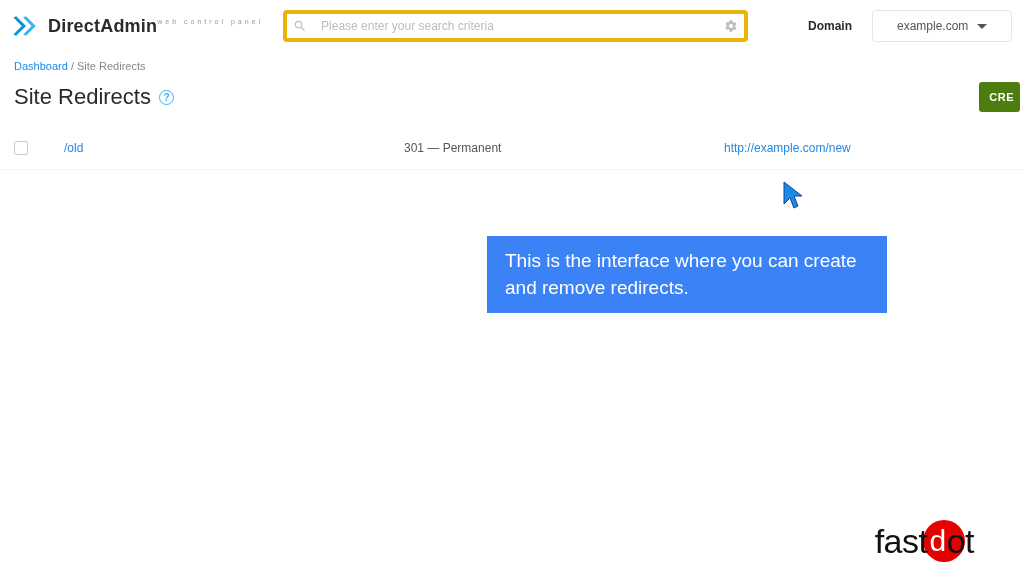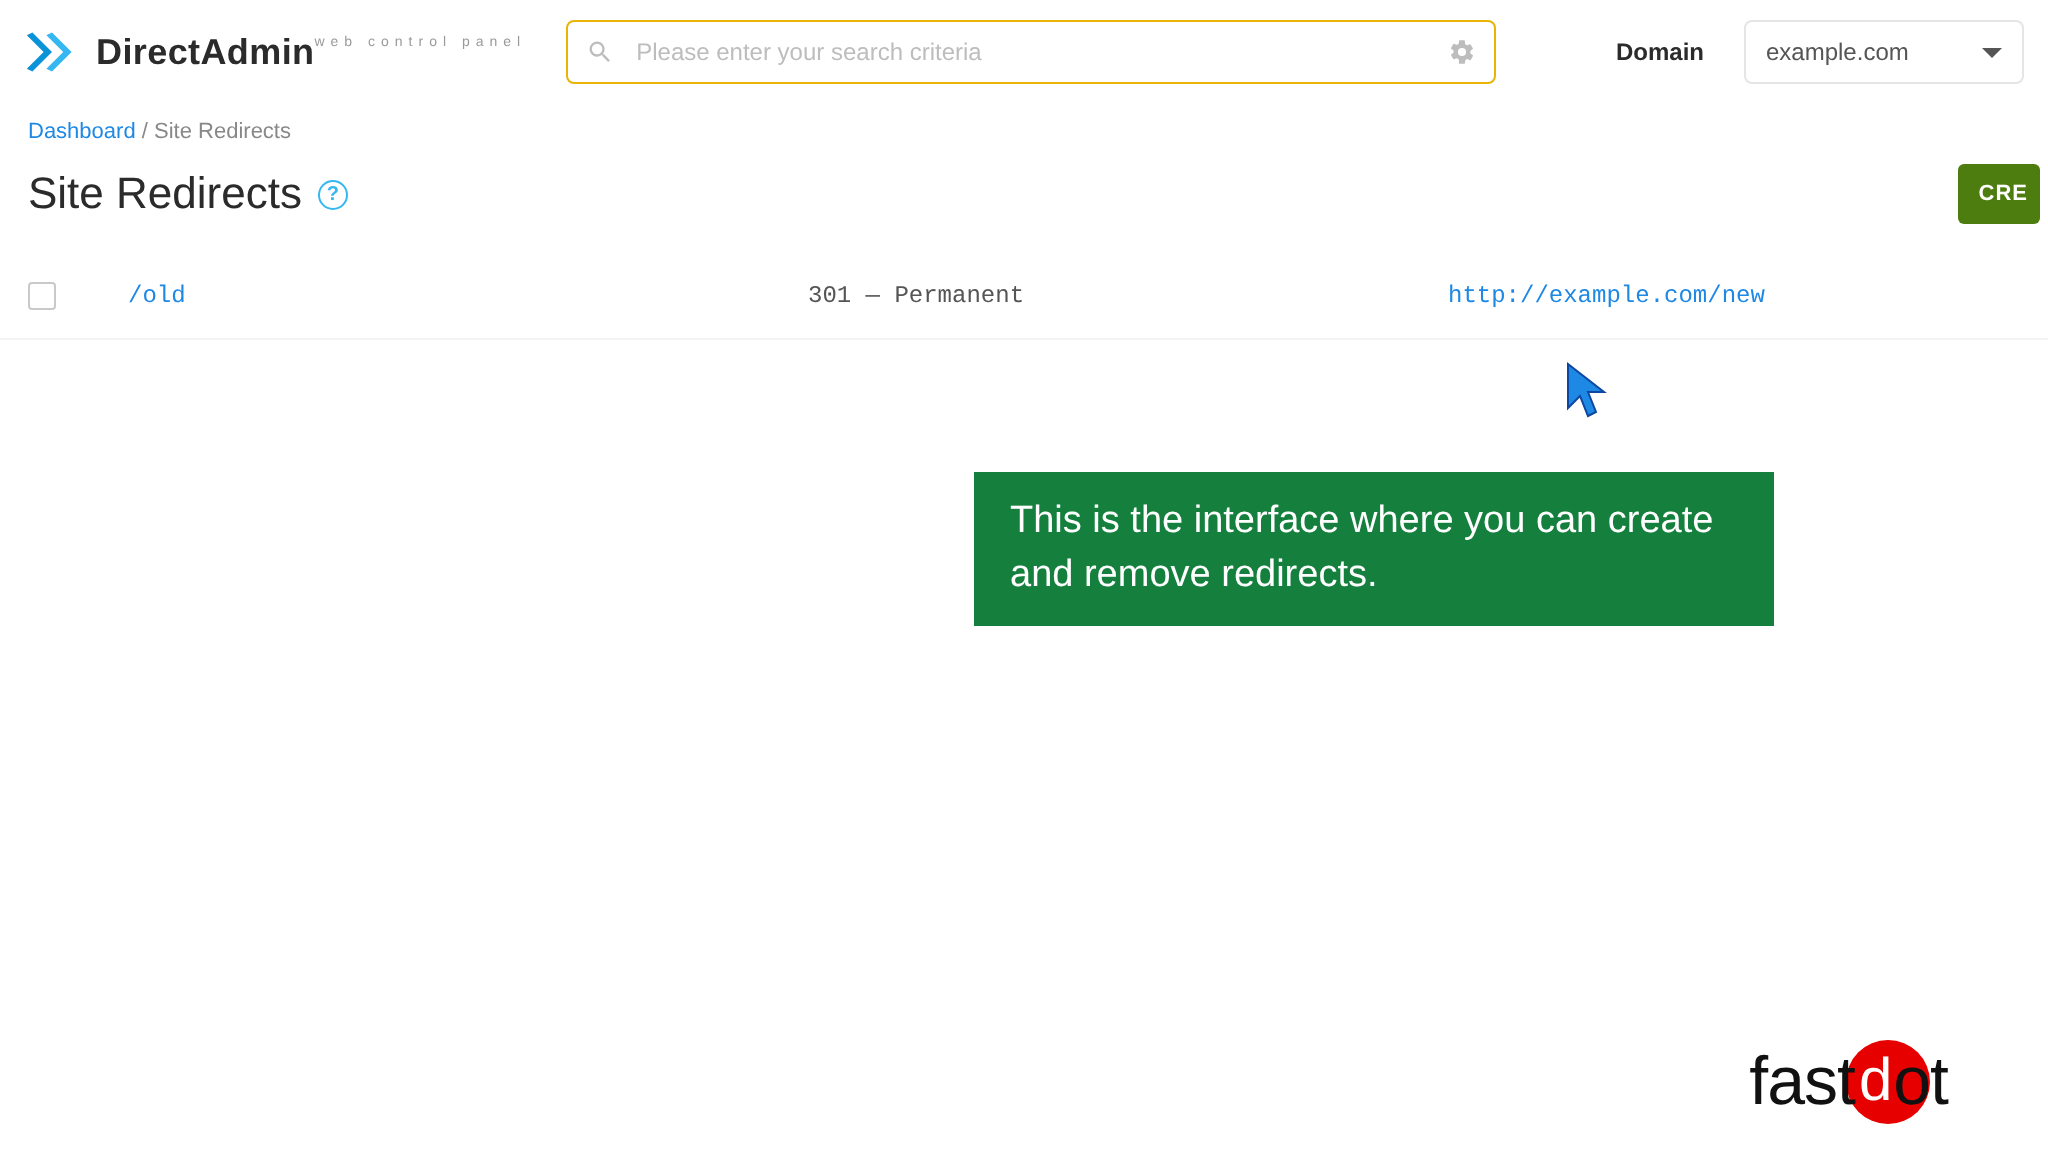--- a/index.html
+++ b/index.html
@@ -34,21 +34,21 @@
     margin-top: 1px;
   }
 
   .search-wrap {
     flex: 1;
     position: relative;
   }
   .search-input {
     width: 100%;
     height: 32px;
-    border: 1px solid #eab308;
+    border: 4px solid #eab308;
     border-radius: 4px;
     padding: 0 36px 0 34px;
     font-size: 12px;
     color: #555;
     outline: none;
   }
   .search-input::placeholder { color: #bdbdbd; }
   .search-icon {
     position: absolute; left: 10px; top: 50%; transform: translateY(-50%);
     width: 14px; height: 14px; fill: #bdbdbd;
@@ -56,21 +56,21 @@
   .gear-icon {
     position: absolute; right: 10px; top: 50%; transform: translateY(-50%);
     width: 14px; height: 14px; fill: #bdbdbd; cursor: pointer;
   }
 
   .domain-label { font-size: 12px; font-weight: 700; color: #2b2b2b; margin-left: 40px; }
   .domain-select {
     display: flex; align-items: center; justify-content: space-between;
     width: 140px; height: 32px;
     border: 1px solid #e5e5e5; border-radius: 4px;
-    padding: 0 10px;
+    padding: 0 24px;
     font-size: 12px; color: #555;
     cursor: pointer;
   }
   .domain-select .caret {
     width: 0; height: 0;
     border-left: 5px solid transparent;
     border-right: 5px solid transparent;
     border-top: 5px solid #555;
   }
 
@@ -120,30 +120,30 @@
   }
   .thead {
     height: 44px;
     border-top: 1px solid #eee;
     border-bottom: 1px solid #eee;
     font-size: 12px; font-weight: 700; color: #2b2b2b;
   }
   .trow {
     height: 44px;
     border-bottom: 1px solid #f3f3f3;
-    font-size: 12px; color: #555; font-family: Liberation Mono, monospace;
+    font-size: 12px; color: #555;
   }
   .chk { width: 14px; height: 14px; border: 1px solid #c9c9c9; border-radius: 2px; cursor: pointer; }
   .link { color: #1e88e5; text-decoration: none; }
 
   
   .tooltip-box {
     position: absolute;
     left: 487px; top: 236px;
-    background: #15803d;
+    background: #3b82f6;
     color: #fff;
     font-size: 19px;
     line-height: 1.4;
     padding: 12px 18px;
     max-width: 400px;
   }
 
   
   .cursor {
     position: absolute;

